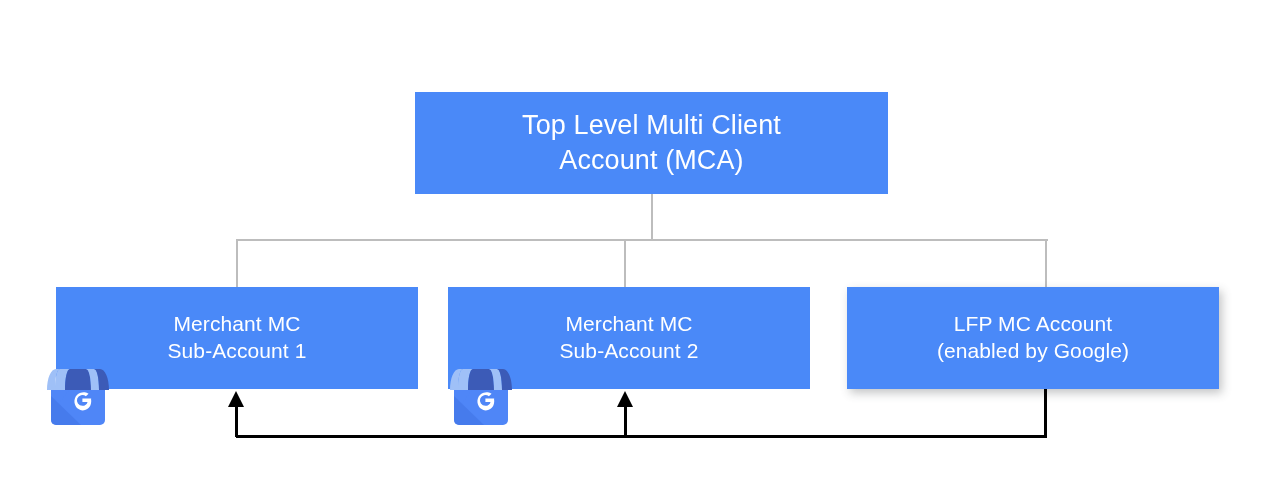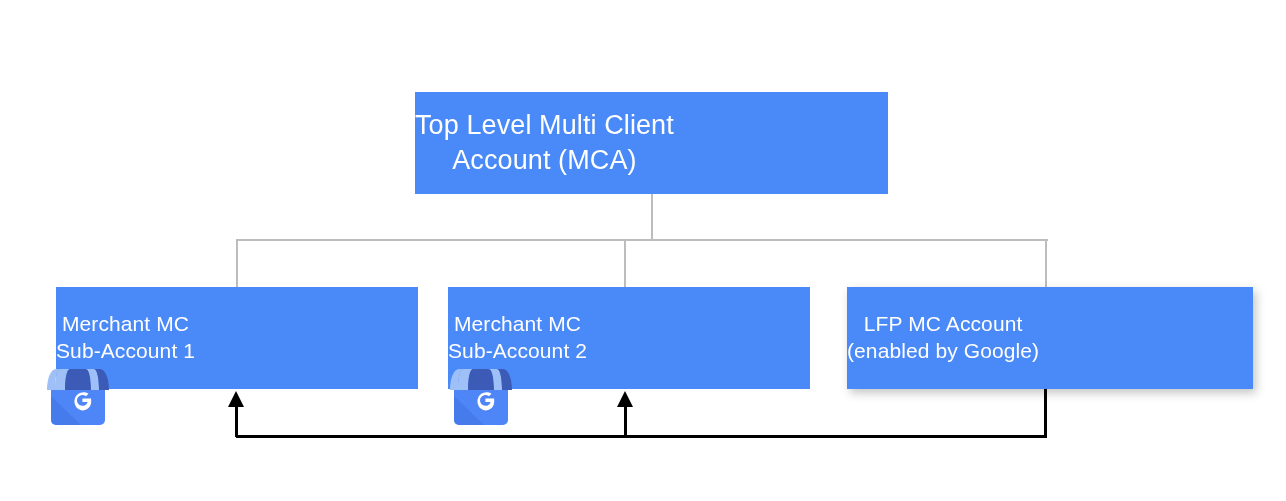--- a/index.html
+++ b/index.html
@@ -18,21 +18,21 @@
     background: #ffffff;
     overflow: hidden;
   }
 
   
   .node {
     position: absolute;
     box-sizing: border-box;
     display: flex;
     align-items: center;
-    justify-content: flex-start;
+    justify-content: center;
     text-align: center;
     color: #ffffff;
     background: #4a89f8;
     z-index: 3;
   }
   .node .label {
     line-height: 1.28;
     white-space: pre-line;
     letter-spacing: 0.1px;
   }
@@ -57,21 +57,21 @@
     left: 448px;
     top: 287px;
     width: 362px;
     height: 102px;
     font-size: 21px;
   }
 
   #node-lfp {
     left: 847px;
     top: 287px;
-    width: 406px;
+    width: 372px;
     height: 102px;
     font-size: 21px;
     box-shadow: 3px 4px 9px rgba(60, 64, 67, 0.30);
   }
 
   
   .gline {
     position: absolute;
     background: #bdbdbd;
     z-index: 1;

